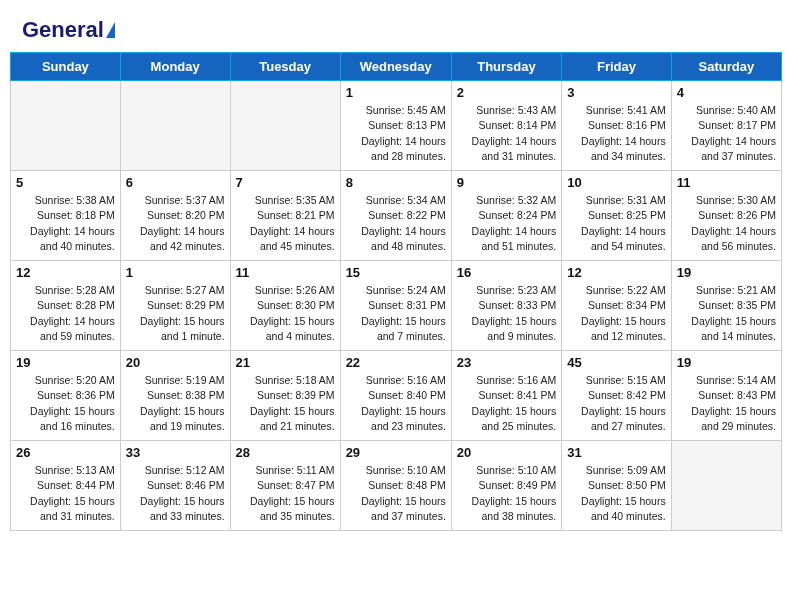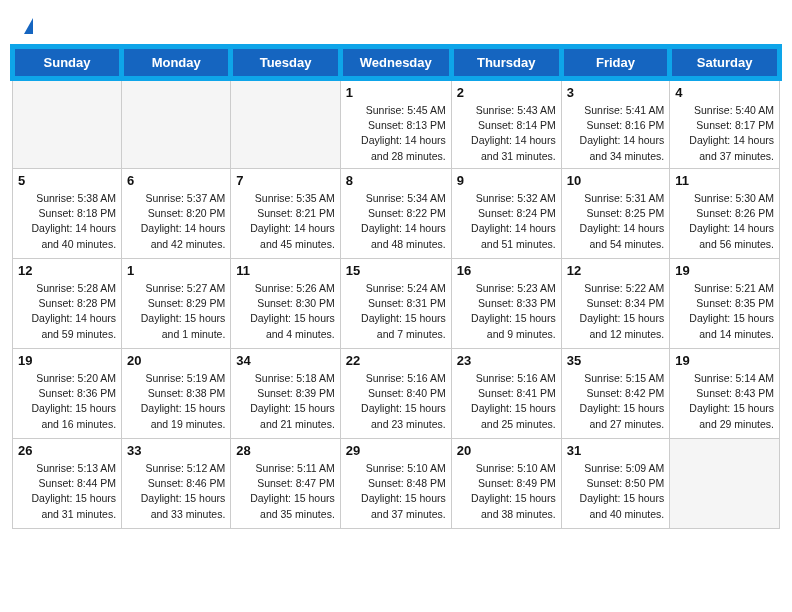--- a/index.html
+++ b/index.html
@@ -65,21 +65,21 @@
       margin-top: 6px;
       font-size: 11px;
     }
     .calendar th {
       background-color: #1565c0;
       color: #fff;
       text-align: center;
       padding: 6px 4px;
       font-size: 13px;
       font-weight: bold;
-      border: 5px solid #0ea5e9;
+      border: 1px solid #0ea5e9;
     }
     .calendar td {
       border: 1px solid #ccc;
       vertical-align: top;
       padding: 4px 5px;
       width: 113px;
       min-height: 80px;
       background: #fff;
     }
     .calendar td.empty {
@@ -100,20 +100,21 @@
     tr.week-row td {
       height: 90px;
     }
   </style>
 </head>
 <body>
 
 <div class="header">
   <div class="logo">
     <div class="logo-row">
+      <span class="logo-text">General</span>
       <span class="logo-triangle"></span>
     </div>
     <span class="logo-sub"></span>
   </div>
   <div class="title-block">
     <div class="month-title"></div>
     <div class="location"></div>
   </div>
 </div>
 
@@ -214,33 +215,33 @@
       <tr class="week-row">
         <td>
           <div class="day-number">19</div>
           <div class="day-info">Sunrise: 5:20 AM<br>Sunset: 8:36 PM<br>Daylight: 15 hours<br>and 16 minutes.</div>
         </td>
         <td>
           <div class="day-number">20</div>
           <div class="day-info">Sunrise: 5:19 AM<br>Sunset: 8:38 PM<br>Daylight: 15 hours<br>and 19 minutes.</div>
         </td>
         <td>
-          <div class="day-number">34</div>
+          <div class="day-number">21</div>
           <div class="day-info">Sunrise: 5:18 AM<br>Sunset: 8:39 PM<br>Daylight: 15 hours<br>and 21 minutes.</div>
         </td>
         <td>
           <div class="day-number">22</div>
           <div class="day-info">Sunrise: 5:16 AM<br>Sunset: 8:40 PM<br>Daylight: 15 hours<br>and 23 minutes.</div>
         </td>
         <td>
           <div class="day-number">23</div>
           <div class="day-info">Sunrise: 5:16 AM<br>Sunset: 8:41 PM<br>Daylight: 15 hours<br>and 25 minutes.</div>
         </td>
         <td>
-          <div class="day-number">35</div>
+          <div class="day-number">45</div>
           <div class="day-info">Sunrise: 5:15 AM<br>Sunset: 8:42 PM<br>Daylight: 15 hours<br>and 27 minutes.</div>
         </td>
         <td>
           <div class="day-number">19</div>
           <div class="day-info">Sunrise: 5:14 AM<br>Sunset: 8:43 PM<br>Daylight: 15 hours<br>and 29 minutes.</div>
         </td>
       </tr>
       <tr class="week-row">
         <td>
           <div class="day-number">26</div>

